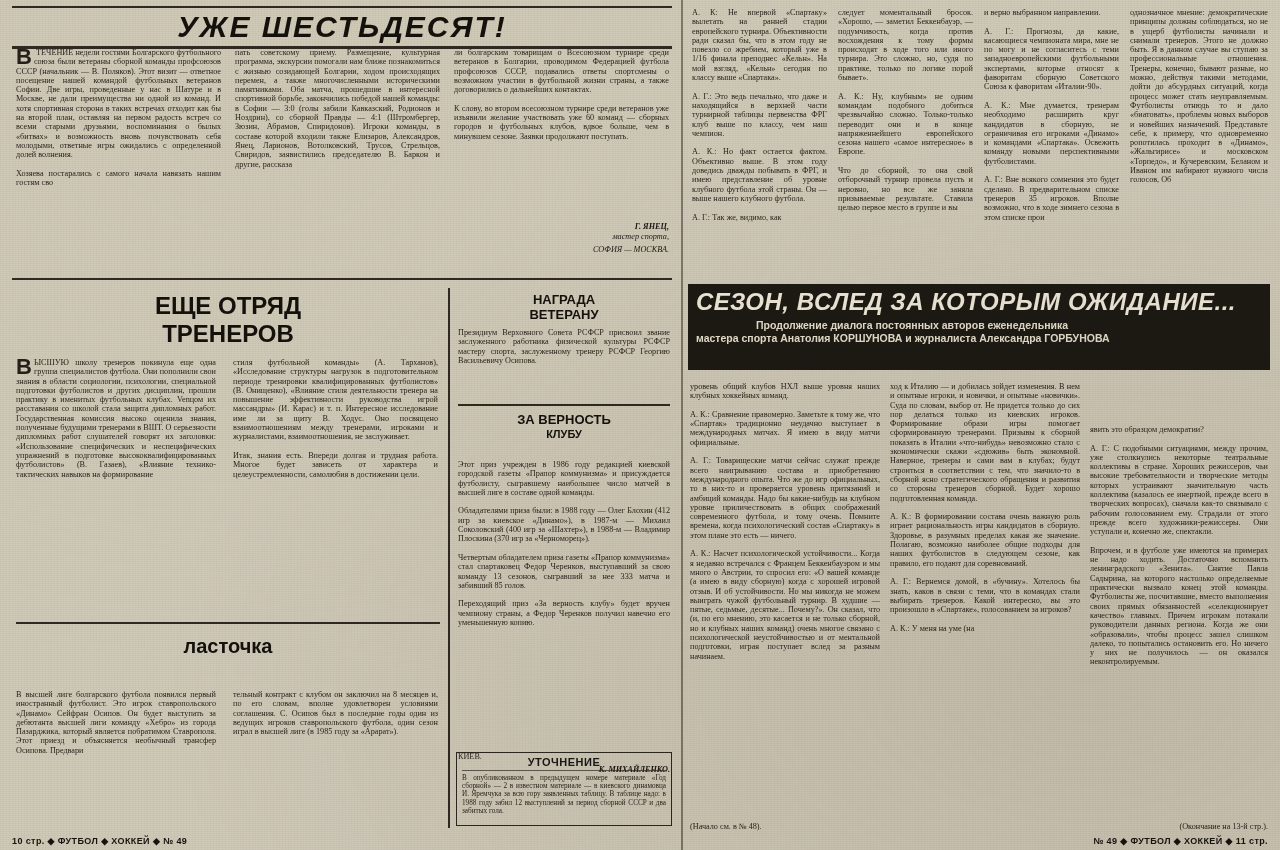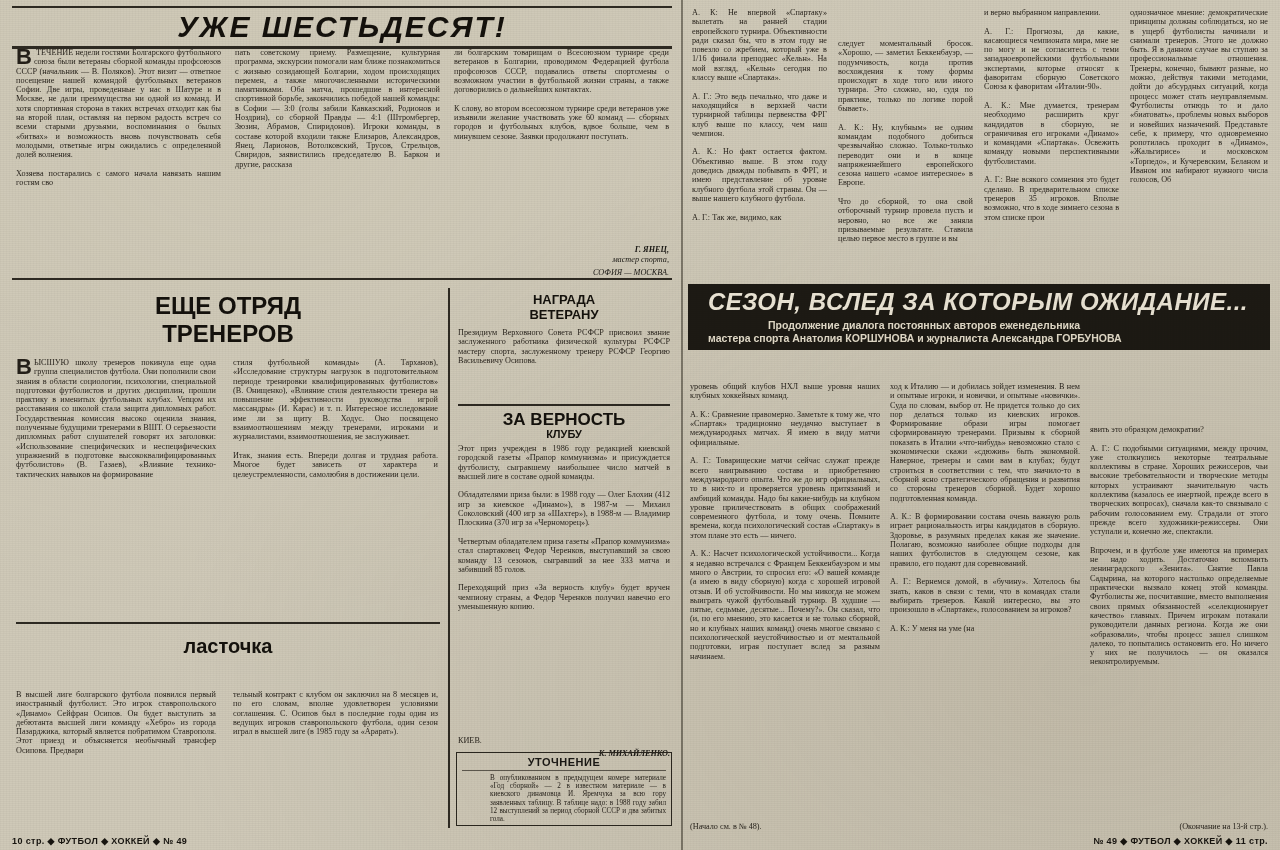--- a/index.html
+++ b/index.html
@@ -50,21 +50,21 @@
   .rule{background:#2e2a22;height:2px;width:100%;}
   .rule.thin{height:1px;opacity:.7;}
 
   .hdr-center{
     text-align:center;
     font-family:"Liberation Sans", sans-serif;
     font-weight:bold;
     color:#14110c;
   }
   .sig{
-    text-align:right;font-style:italic;font-size:8.2px;line-height:10px;margin-top:23px;
+    text-align:right;font-style:italic;font-size:8.2px;line-height:10px;
   }
   .sig b{font-weight:bold;}
   .drop::first-letter{
     float:left;font-size:22px;line-height:17px;font-weight:bold;
     padding-right:2px;font-family:"Liberation Sans", sans-serif;
   }
   .footer{
     position:absolute;bottom:4px;
     font-family:"Liberation Sans", sans-serif;
     font-weight:bold;font-size:9px;color:#17140f;
@@ -126,64 +126,64 @@
 
   <div style="position:absolute;left:458px;top:292px;width:212px;">
     <div class="hdr-center" style="font-size:13px;line-height:15px;">НАГРАДА</div>
     <div class="hdr-center" style="font-size:13px;line-height:15px;">ВЕТЕРАНУ</div>
     <div class="txt j" style="margin-top:6px;">Президиум Верховного Совета РСФСР присвоил звание заслуженного работника физической культуры РСФСР мастеру спорта, заслуженному тренеру РСФСР Георгию Васильевичу Осипова.</div>
   </div>
 
   <div style="position:absolute;left:458px;top:404px;width:212px;height:1.5px;background:#2e2a22;"></div>
 
   <div style="position:absolute;left:458px;top:412px;width:212px;">
-    <div class="hdr-center" style="font-size:17px;line-height:15px;">ЗА ВЕРНОСТЬ</div>
+    <div class="hdr-center" style="font-size:13px;line-height:15px;">ЗА ВЕРНОСТЬ</div>
     <div class="hdr-center" style="font-size:11px;line-height:15px;">КЛУБУ</div>
-    <div class="txt j" style="margin-top:2px;height:290px;">Этот приз учрежден в 1986 году редакцией киевской городской газеты «Прапор коммунизма» и присуждается футболисту, сыгравшему наибольшее число матчей в высшей лиге в составе одной команды.
+    <div class="txt j" style="margin-top:18px;height:290px;">Этот приз учрежден в 1986 году редакцией киевской городской газеты «Прапор коммунизма» и присуждается футболисту, сыгравшему наибольшее число матчей в высшей лиге в составе одной команды.
 
 Обладателями приза были: в 1988 году — Олег Блохин (412 игр за киевское «Динамо»), в 1987-м — Михаил Соколовский (400 игр за «Шахтер»), в 1988-м — Владимир Плоскина (370 игр за «Черноморец»).
 
 Четвертым обладателем приза газеты «Прапор коммунизма» стал спартаковец Федор Черенков, выступавший за свою команду 13 сезонов, сыгравший за нее 333 матча и забивший 85 голов.
 
 Переходящий приз «За верность клубу» будет вручен чемпиону страны, а Федор Черенков получил навечно его уменьшенную копию.</div>
     <div class="txt" style="margin-top:2px;">КИЕВ.</div>
     <div class="sig" style="margin-top:4px;"><b>К. МИХАЙЛЕНКО.</b></div>
   </div>
 
   <div class="boxline" style="position:absolute;left:456px;top:752px;width:216px;height:74px;box-sizing:border-box;padding:3px 5px;">
     <div class="smallcap" style="font-size:11px;margin-bottom:2px;">УТОЧНЕНИЕ</div>
     <div class="rule thin" style="margin-bottom:3px;"></div>
-    <div class="txt j" style="font-size:7.2px;line-height:8.2px;margin-left:28px;">В опубликованном в предыдущем номере материале «Год сборной» — 2 в известном материале — в киевского динамовца И. Яремчука за всю гору заявленных таблицу. В таблице надо: в 1988 году забил 12 выступлений за период сборной СССР и два забитых гола.</div>
+    <div class="txt j" style="font-size:7.2px;line-height:8.2px;">В опубликованном в предыдущем номере материале «Год сборной» — 2 в известном материале — в киевского динамовца И. Яремчука за всю гору заявленных таблицу. В таблице надо: в 1988 году забил 12 выступлений за период сборной СССР и два забитых гола.</div>
   </div>
 
   <div class="footer" style="left:12px;">10 стр. ◆ ФУТБОЛ ◆ ХОККЕЙ ◆ № 49</div>
 
   <div class="col txt j" style="left:692px;top:8px;width:135px;height:268px;">А. К: Не впервой «Спартаку» вылетать на ранней стадии европейского турнира. Объективности ради сказал бы, что в этом году не повезло со жребием, который уже в 1/16 финала преподнес «Кельн». На мой взгляд, «Кельн» сегодня по классу выше «Спартака».
 
 А. Г.: Это ведь печально, что даже и находящийся в верхней части турнирной таблицы первенства ФРГ клуб выше по классу, чем наш чемпион.
 
 А. К.: Но факт остается фактом. Объективно выше. В этом году доведись дважды побывать в ФРГ, и имею представление об уровне клубного футбола этой страны. Он — выше нашего клубного футбола.
 
 А. Г.: Так же, видимо, как</div>
-  <div class="col txt j" style="left:838px;top:8px;width:135px;height:268px;margin-top:31px;">следует моментальный бросок. «Хорошо, — заметил Беккенбауэр, — подумчивость, когда против восхождения к тому формы происходят в ходе того или иного турнира. Это сложно, но, судя по практике, только по логике порой бывает».
+  <div class="col txt j" style="left:838px;top:8px;width:135px;height:268px;">следует моментальный бросок. «Хорошо, — заметил Беккенбауэр, — подумчивость, когда против восхождения к тому формы происходят в ходе того или иного турнира. Это сложно, но, судя по практике, только по логике порой бывает».
 
 А. К.: Ну, клубным» не одним командам подобного добиться чрезвычайно сложно. Только-только переводит они и в конце напряженнейшего европейского сезона нашего «самое интересное» в Европе.
 
 Что до сборной, то она свой отборочный турнир провела пусть и неровно, но все же заняла призываемые результате. Ставила целью первое место в группе и вы</div>
   <div class="col txt j" style="left:984px;top:8px;width:135px;height:268px;">и верно выбранном направлении.
 
 А. Г.: Прогнозы, да какие, касающиеся чемпионата мира, мне не по могу и не согласитесь с теми западноевропейскими футбольными экспертами, которые относят к фаворитам сборную Советского Союза к фаворитам «Италии-90».
 
 А. К.: Мне думается, тренерам необходимо расширить круг кандидатов в сборную, не ограничивая его игроками «Динамо» и командами «Спартака». Освежить команду новыми перспективными футболистами.
 
 А. Г.: Вне всякого сомнения это будет сделано. В предварительном списке тренеров 35 игроков. Вполне возможно, что в ходе зимнего сезона в этом списке прои</div>
   <div class="col txt j" style="left:1130px;top:8px;width:138px;height:268px;">однозначное мнение: демократические принципы должны соблюдаться, но не в ущерб футболисты начинали и снимали тренеров. Этого не должно быть. Я в данном случае вы ступаю за профессиональные отношения. Тренеры, конечно, бывают разные, но можно, действуя такими методами, дойти до абсурдных ситуаций, когда процесс может стать неуправляемым. Футболисты отнюдь то и дало «биатовать», проблемы новых выборов и новейших назначений. Представьте себе, к примеру, что одновременно ропотилась проходит в «Динамо», «Жальгирисе» и московском «Торпедо», и Кучеревским, Беланом и Иваном им набирают нужного числа голосов, Об</div>
 
   <div style="position:absolute;left:688px;top:284px;width:582px;height:86px;">
-    <div class="hl" style="height:66px;box-sizing:border-box;padding:4px 20px;">
+    <div class="hl" style="height:86px;box-sizing:border-box;padding:4px 8px;">
       <div style="font-family:'Liberation Sans',sans-serif;font-weight:bold;font-style:italic;font-size:24px;line-height:27px;letter-spacing:.5px;color:#efe9da;">СЕЗОН, ВСЛЕД ЗА КОТОРЫМ ОЖИДАНИЕ...</div>
       <div style="font-family:'Liberation Sans',sans-serif;font-weight:bold;font-size:10.5px;line-height:13px;margin-top:4px;padding-left:60px;color:#e6dfcd;">Продолжение диалога постоянных авторов еженедельника</div>
       <div style="font-family:'Liberation Sans',sans-serif;font-weight:bold;font-size:10.5px;line-height:13px;color:#e6dfcd;">мастера спорта Анатолия КОРШУНОВА и журналиста      Александра ГОРБУНОВА</div>
     </div>
   </div>
 
   <div class="col txt j" style="left:690px;top:382px;width:190px;height:440px;">уровень общий клубов НХЛ выше уровня наших клубных хоккейных команд.
 
 А. К.: Сравнение правомерно. Заметьте к тому же, что «Спартак» традиционно неудачно выступает в международных матчах. Я имею в виду матчи официальные.
 

